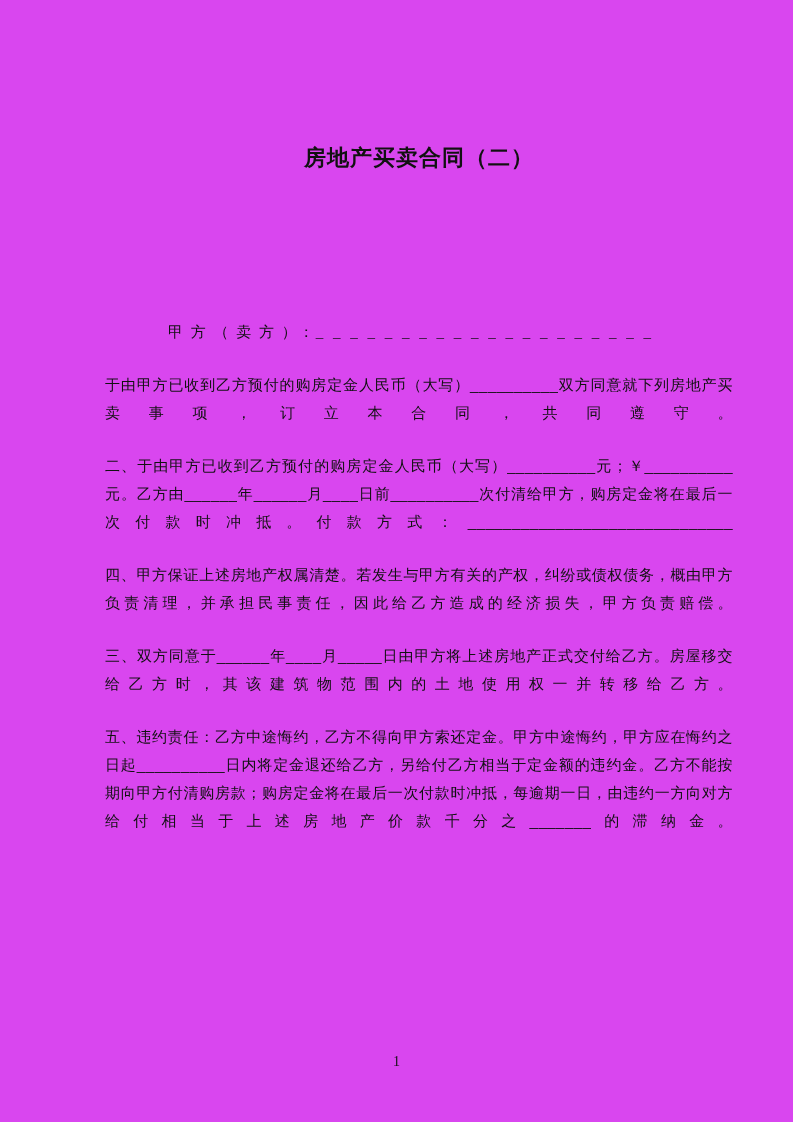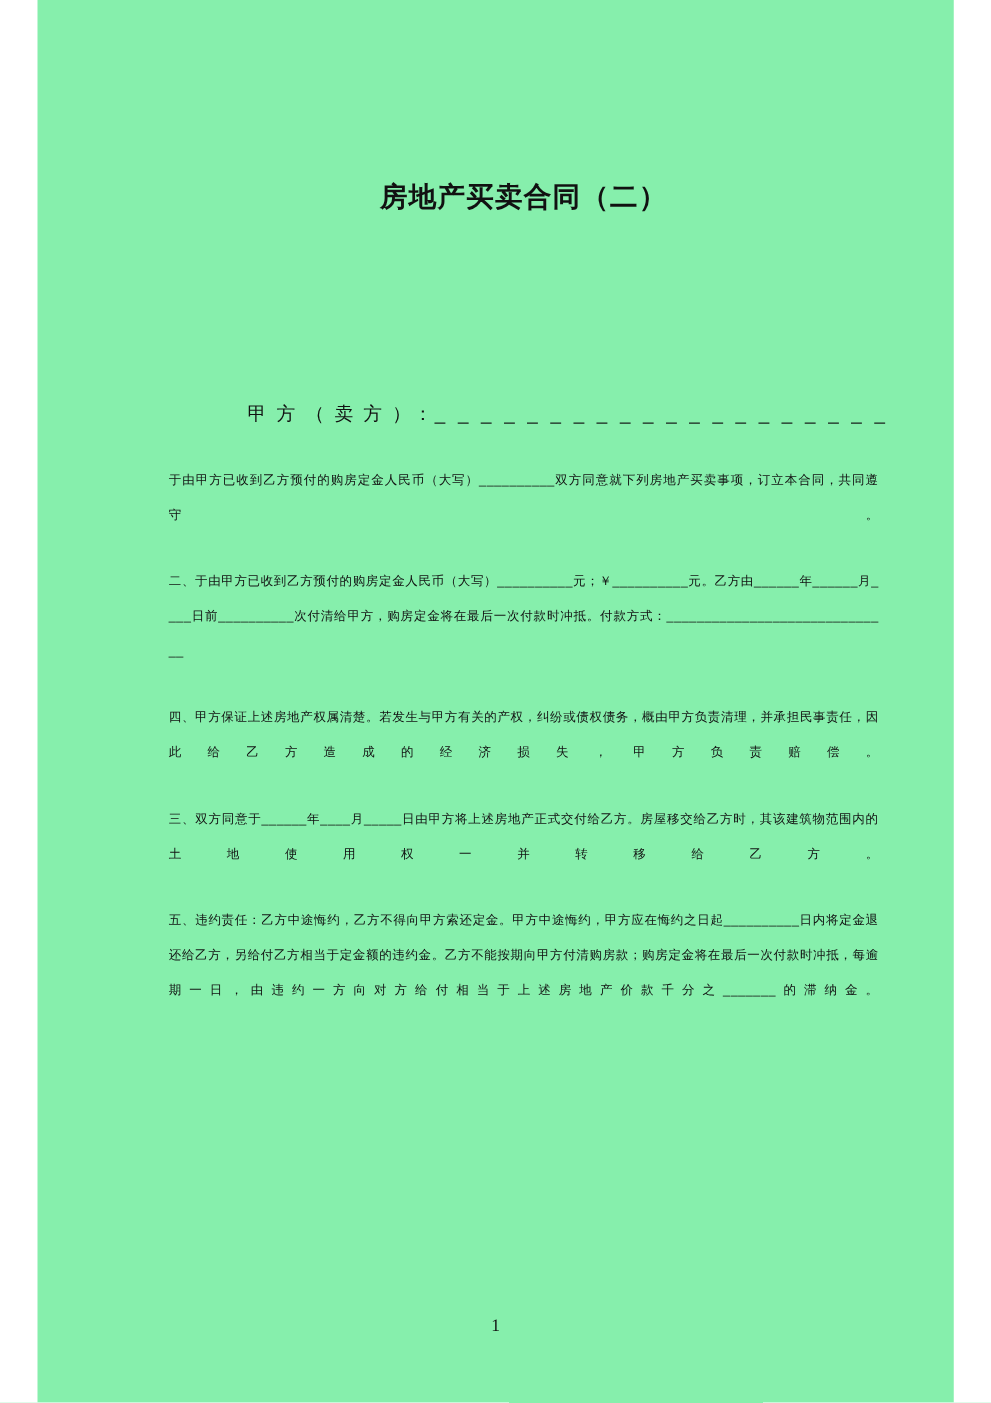--- a/index.html
+++ b/index.html
@@ -1,45 +1,46 @@
 <!DOCTYPE html>
 <html lang="zh"><head>
 <meta charset="utf-8">
 <style>
   * { box-sizing: border-box; }
   html, body { margin: 0; padding: 0; background: #ffffff; }
   .page {
     position: relative;
-    width: 733px;
+    width: 793px;
     height: 1122px;
     margin: 0 auto;
-    background: #86efac;
+    background: #d946ef;
     color: #111111;
     font-family: "Liberation Sans", sans-serif;
     overflow: hidden;
     padding: 0 60px 0 105px;
   }
   .doc-title {
     margin: 143px 0 0 0;
     font-size: 22px;
     line-height: 30px;
     font-weight: bold;
     text-align: center;
     letter-spacing: 1px;
   }
   .parties {
     margin-top: 145px;
     padding-left: 63px;
     font-size: 15px;
     line-height: 28px;
     white-space: nowrap;
+    font-family: Liberation Serif, serif;
   }
   .party-label { letter-spacing: 2px; }
   .party-blank { letter-spacing: 3px; }
-  .clauses { font-size: 10px; }
+  .clauses { font-size: 15px; }
   .clause {
     margin: 25px 0 0 0;
     line-height: 28px;
     text-align: justify;
     text-align-last: justify;
     word-break: break-all;
     letter-spacing: 0.5px;
   }
   .page-footer {
     position: absolute;

